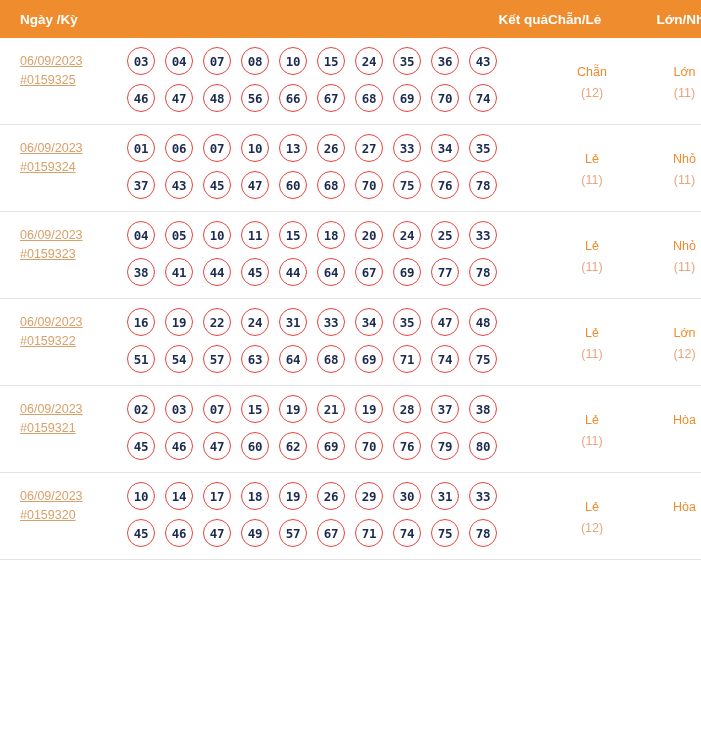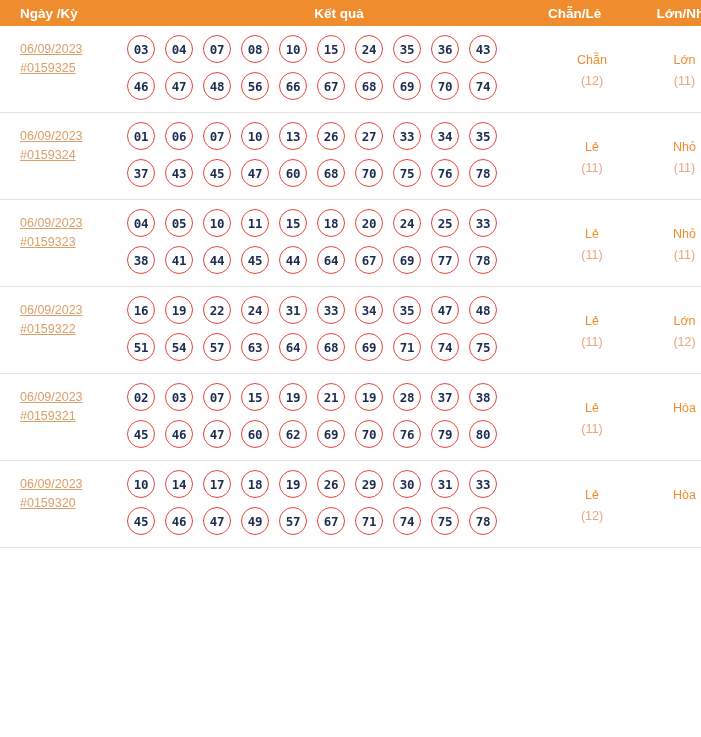--- a/index.html
+++ b/index.html
@@ -23,27 +23,27 @@
   }
 
   
   thead tr {
     background: #ef8c2d;
   }
   thead th {
     color: #ffffff;
     font-size: 13.5px;
     font-weight: bold;
-    height: 26px;
+    height: 38px;
     padding: 0;
     vertical-align: middle;
     white-space: nowrap;
   }
   th.col-date   { width: 98px;  text-align: left; padding-left: 20px; }
-  th.col-result { width: 418px; text-align: center; padding-left: 12px; }
+  th.col-result { width: 418px; text-align: right; padding-left: 12px; }
   th.col-parity { width: 88px;  text-align: left; }
   th.col-size   { width: 97px;  text-align: center; }
 
   
   tbody tr {
     border-bottom: 1px solid #e3e3e3;
   }
   tbody td {
     padding: 0;
     vertical-align: top;

